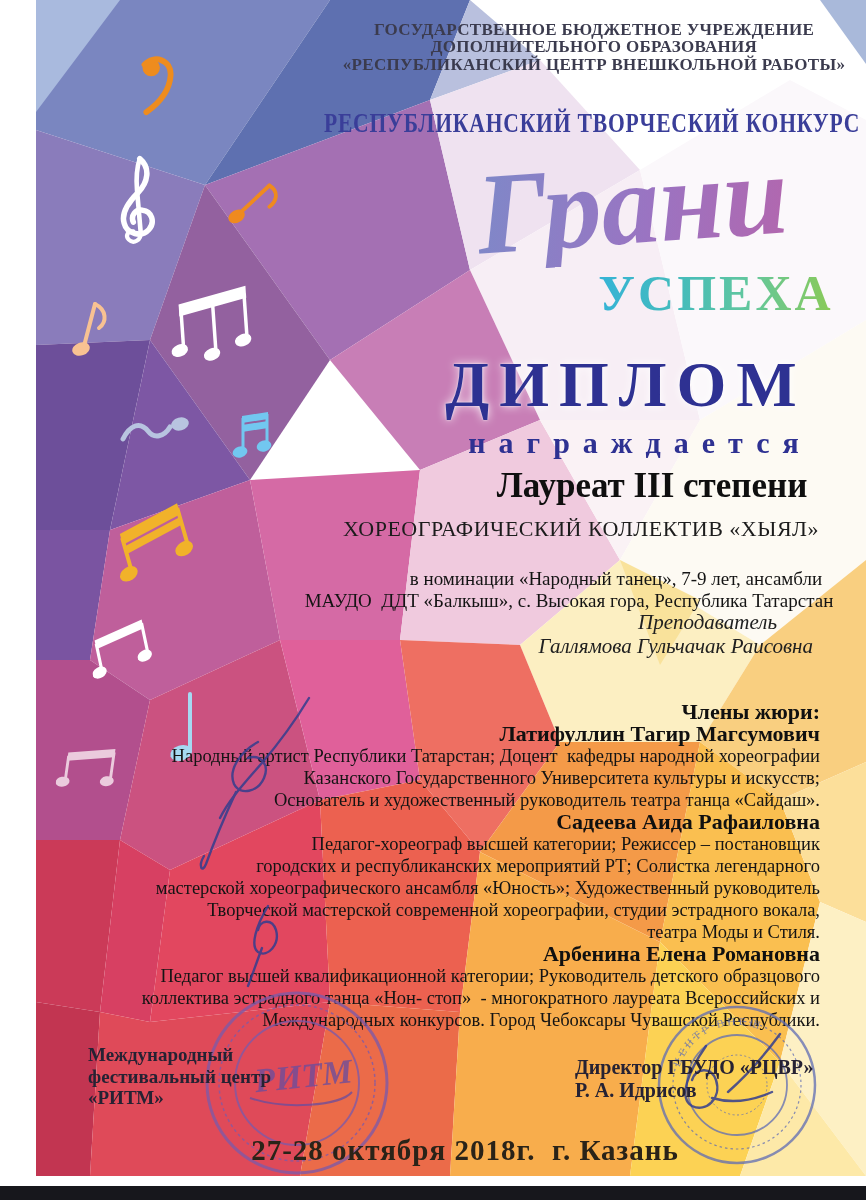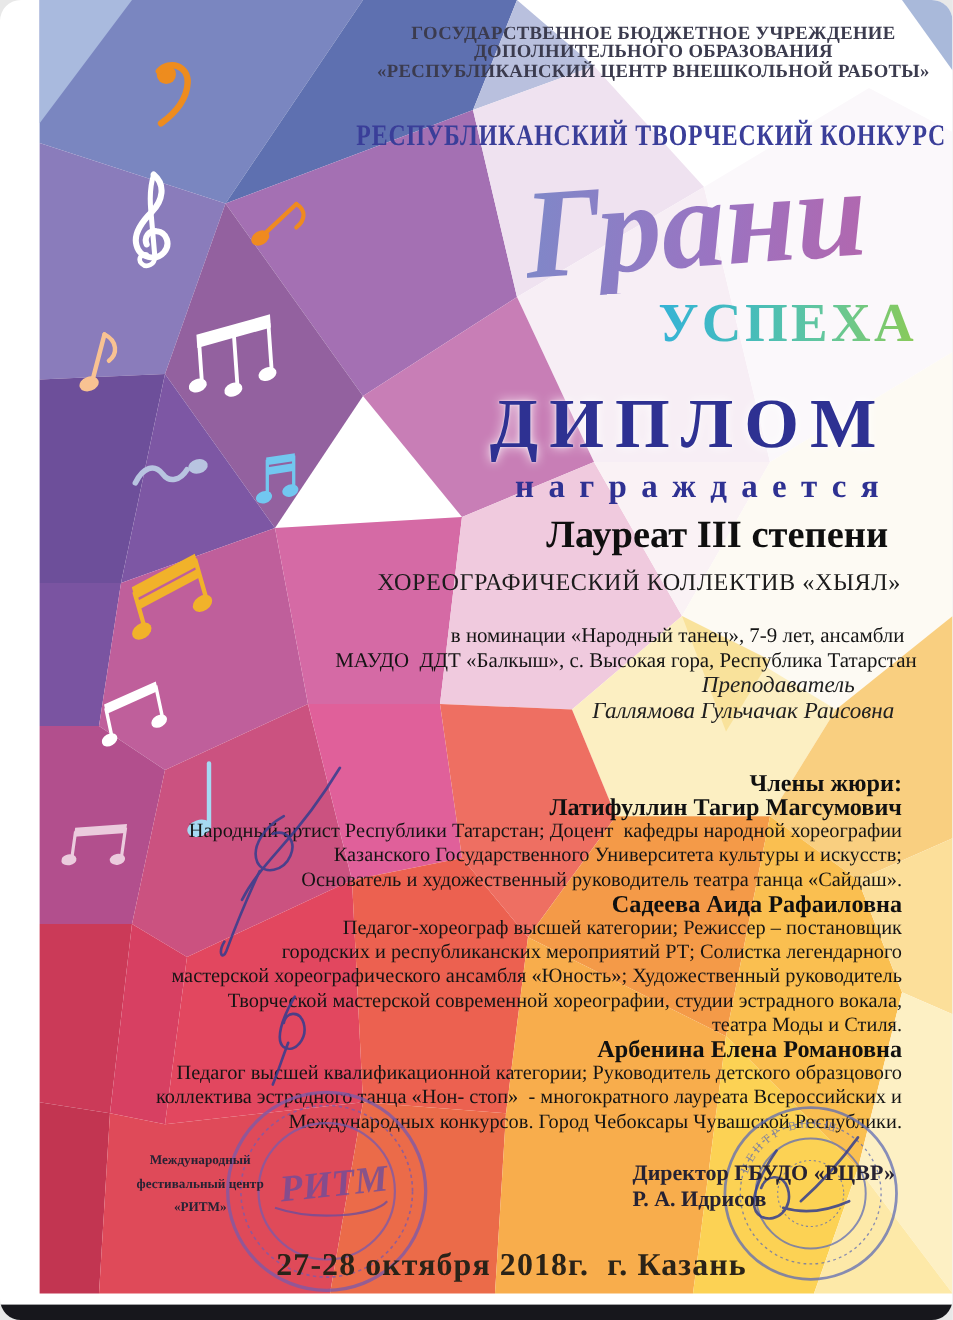--- a/index.html
+++ b/index.html
@@ -1,17 +1,17 @@
 <!DOCTYPE html>
 <html><head>
 <meta charset="utf-8">
 <style>
   html,body{margin:0;padding:0;background:#e8e8e8;}
   .page{position:relative;width:866px;height:1200px;background:#ffffff;overflow:hidden;
-        font-family:"Liberation Serif","DejaVu Serif",serif;color:#1a1a1a;border-radius:19px;}
+        font-family:"Liberation Serif","DejaVu Serif",serif;color:#1a1a1a;}
   .bg{position:absolute;left:0;top:0;width:866px;height:1200px;}
   .abs{position:absolute;}
   .ctr{transform:translateX(-50%);white-space:pre;text-align:center;}
   .rgt{white-space:pre;text-align:right;}
   .hdr{font-weight:bold;color:#3b3b4e;font-size:17px;letter-spacing:.3px;}
   .contest{font-weight:bold;color:#3a3e99;font-size:27px;letter-spacing:1px;
            transform:translateX(-50%) scaleX(.8);}
   .logo-script{font-size:116px;line-height:1;font-style:italic;font-weight:bold;
     background:linear-gradient(100deg,#8087c8 5%,#9a74c2 55%,#b068b0 95%);
     -webkit-background-clip:text;background-clip:text;color:transparent;
@@ -204,21 +204,21 @@
       <path d="M258,742 C240,752 228,770 234,784 C240,796 258,792 264,778 C270,764 260,754 248,758"></path>
       <path d="M236,792 C224,818 214,842 206,864 C202,874 198,866 204,856"></path>
       <path d="M268,906 C256,926 250,946 258,952 C268,958 280,944 276,930 C272,918 260,920 258,930"></path>
       <path d="M262,948 C256,964 252,976 248,986"></path>
       <path d="M780,1034 C764,1056 746,1076 728,1092"></path>
       <path d="M706,1046 C688,1072 678,1098 692,1106 C706,1113 722,1098 716,1080 C711,1066 696,1068 692,1080"></path>
       <path d="M712,1098 C732,1104 754,1100 772,1092"></path>
     </g>
   </svg>
 
-  <div class="abs foot" style="left:72px;top:1044px;width:220px;text-align:center;font-size:12px;line-height:21.5px">
+  <div class="abs foot" style="left:88px;top:1044px;width:220px;text-align:left;font-size:19px;line-height:21.5px">
     <div>Международный</div>
     <div>фестивальный центр</div>
     <div>«РИТМ»</div>
   </div>
   <div class="abs foot" style="left:575px;top:1056px;font-size:20px;line-height:23px">
     <div>Директор ГБУДО «РЦВР»</div>
     <div>Р. А. Идрисов</div>
   </div>
   <div class="abs ctr date" style="left:465px;top:1134px">27-28 октября 2018г.  г. Казань</div>
 

